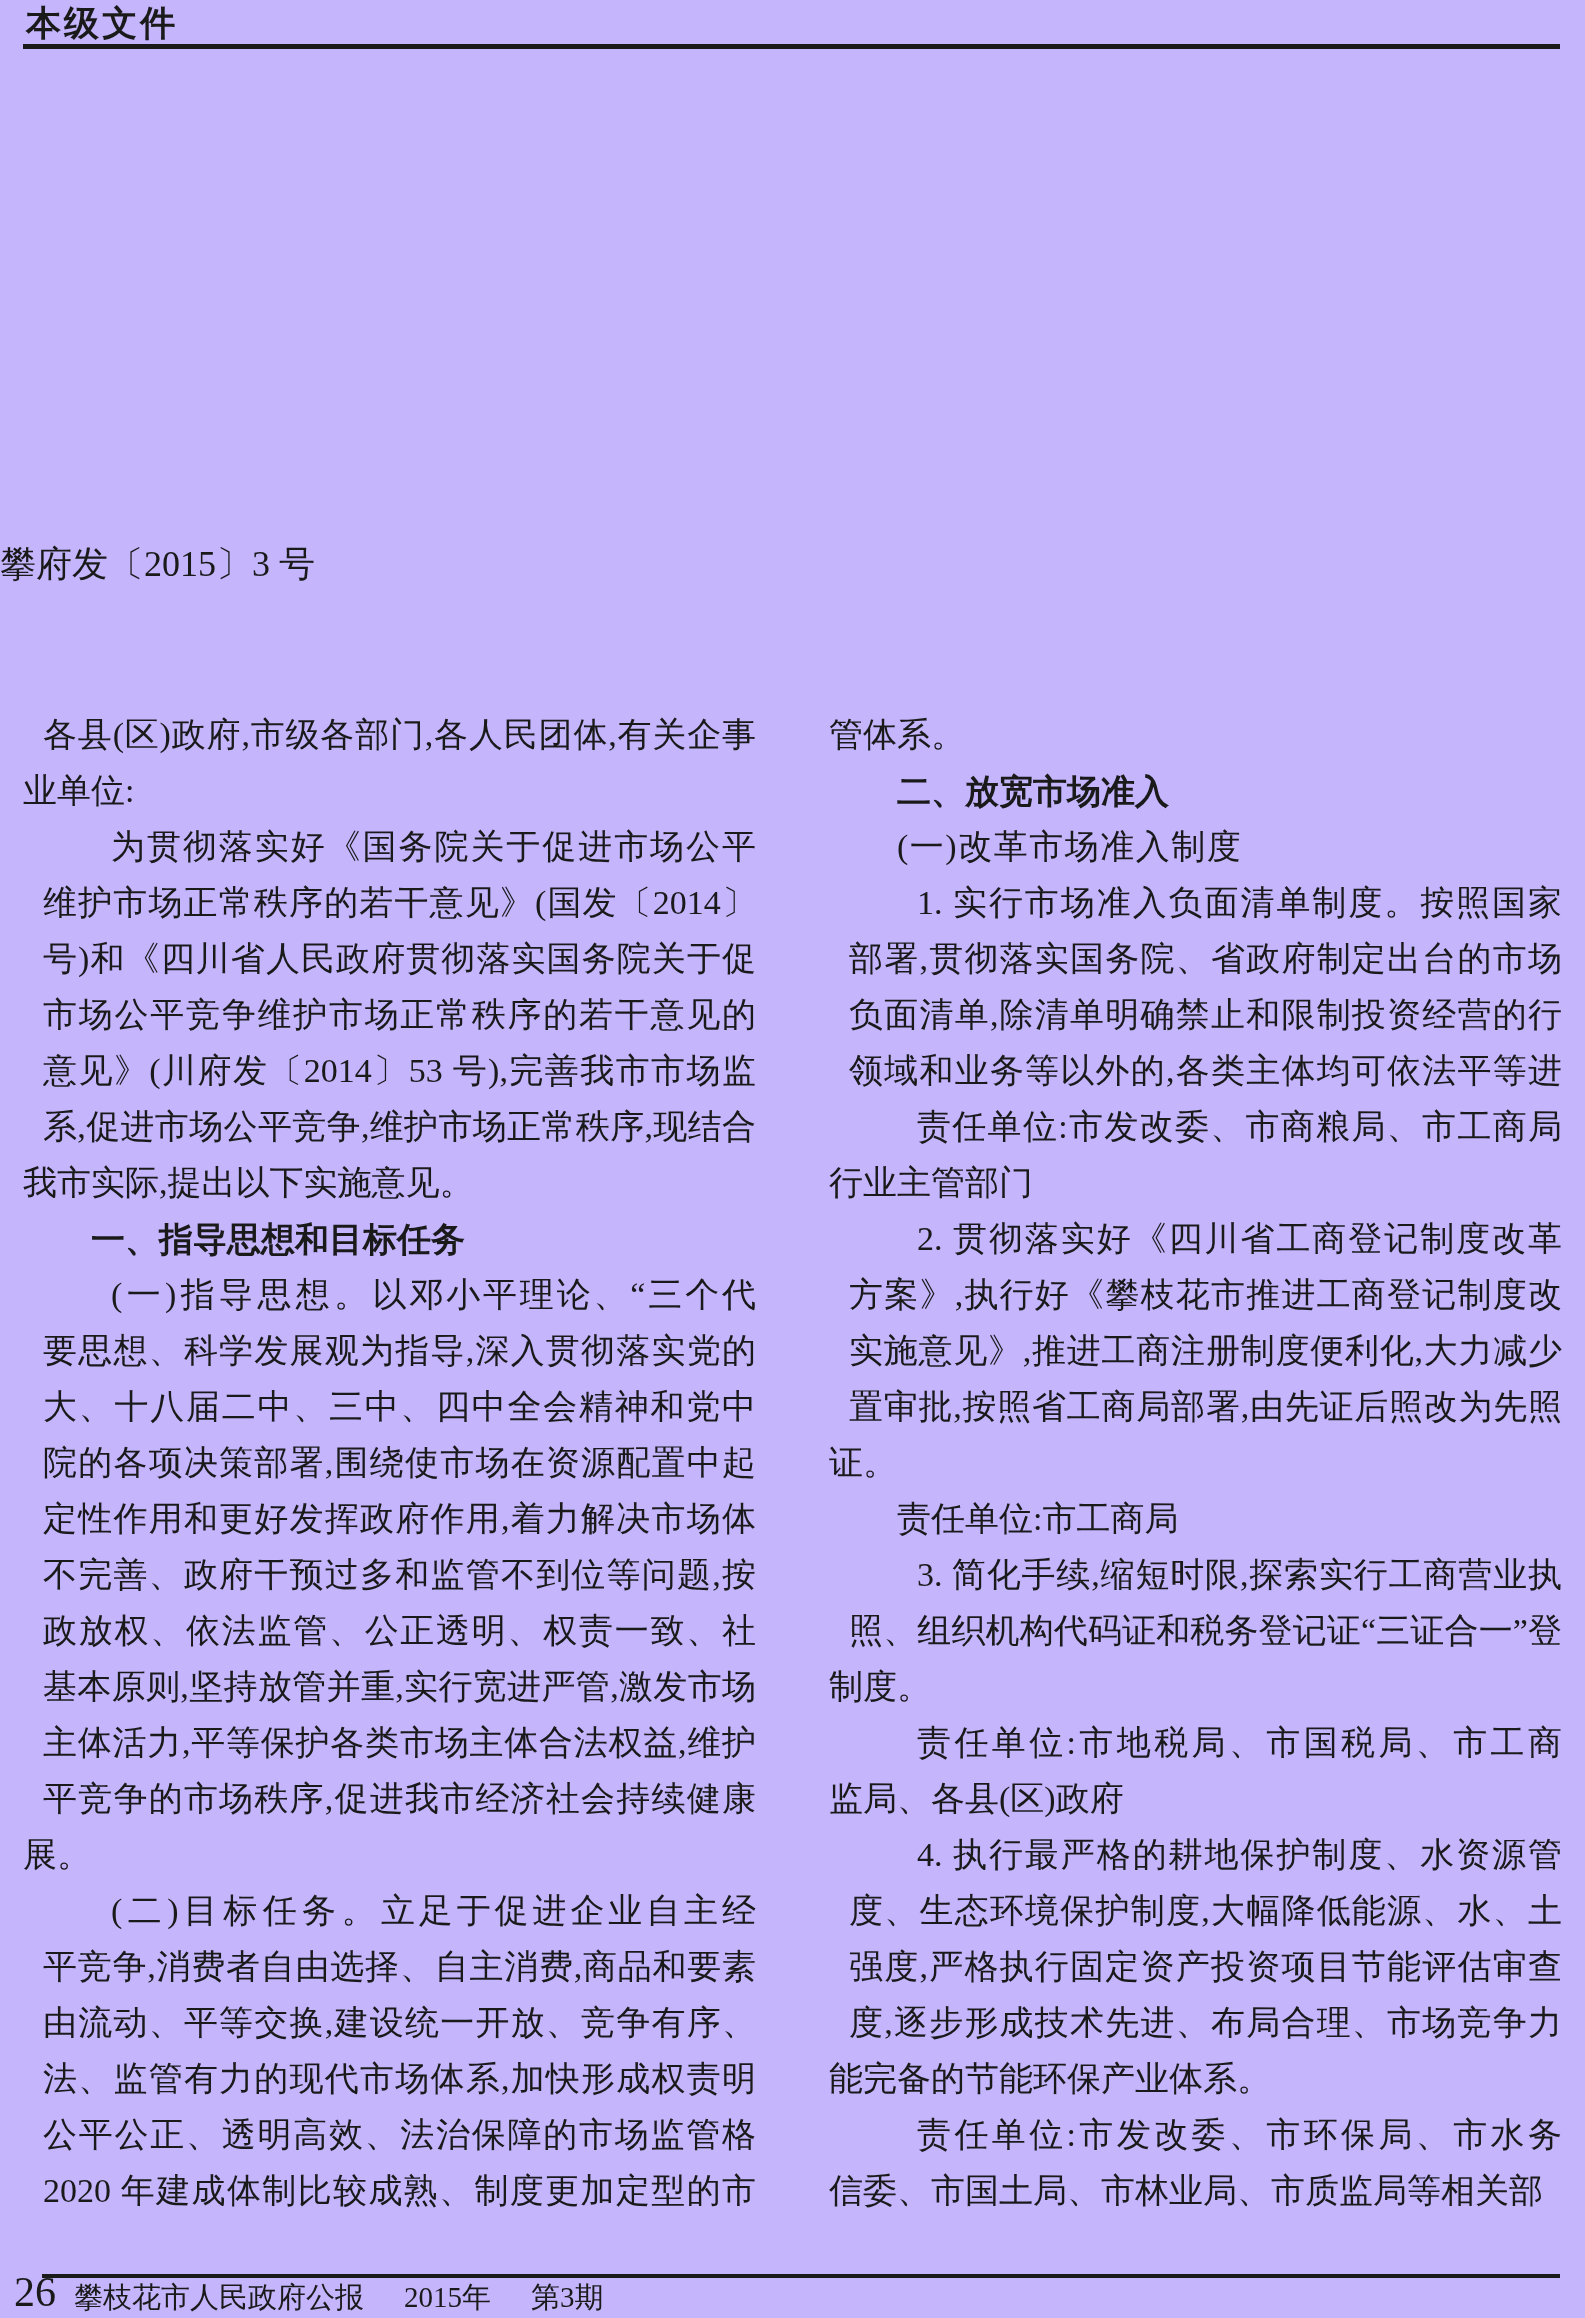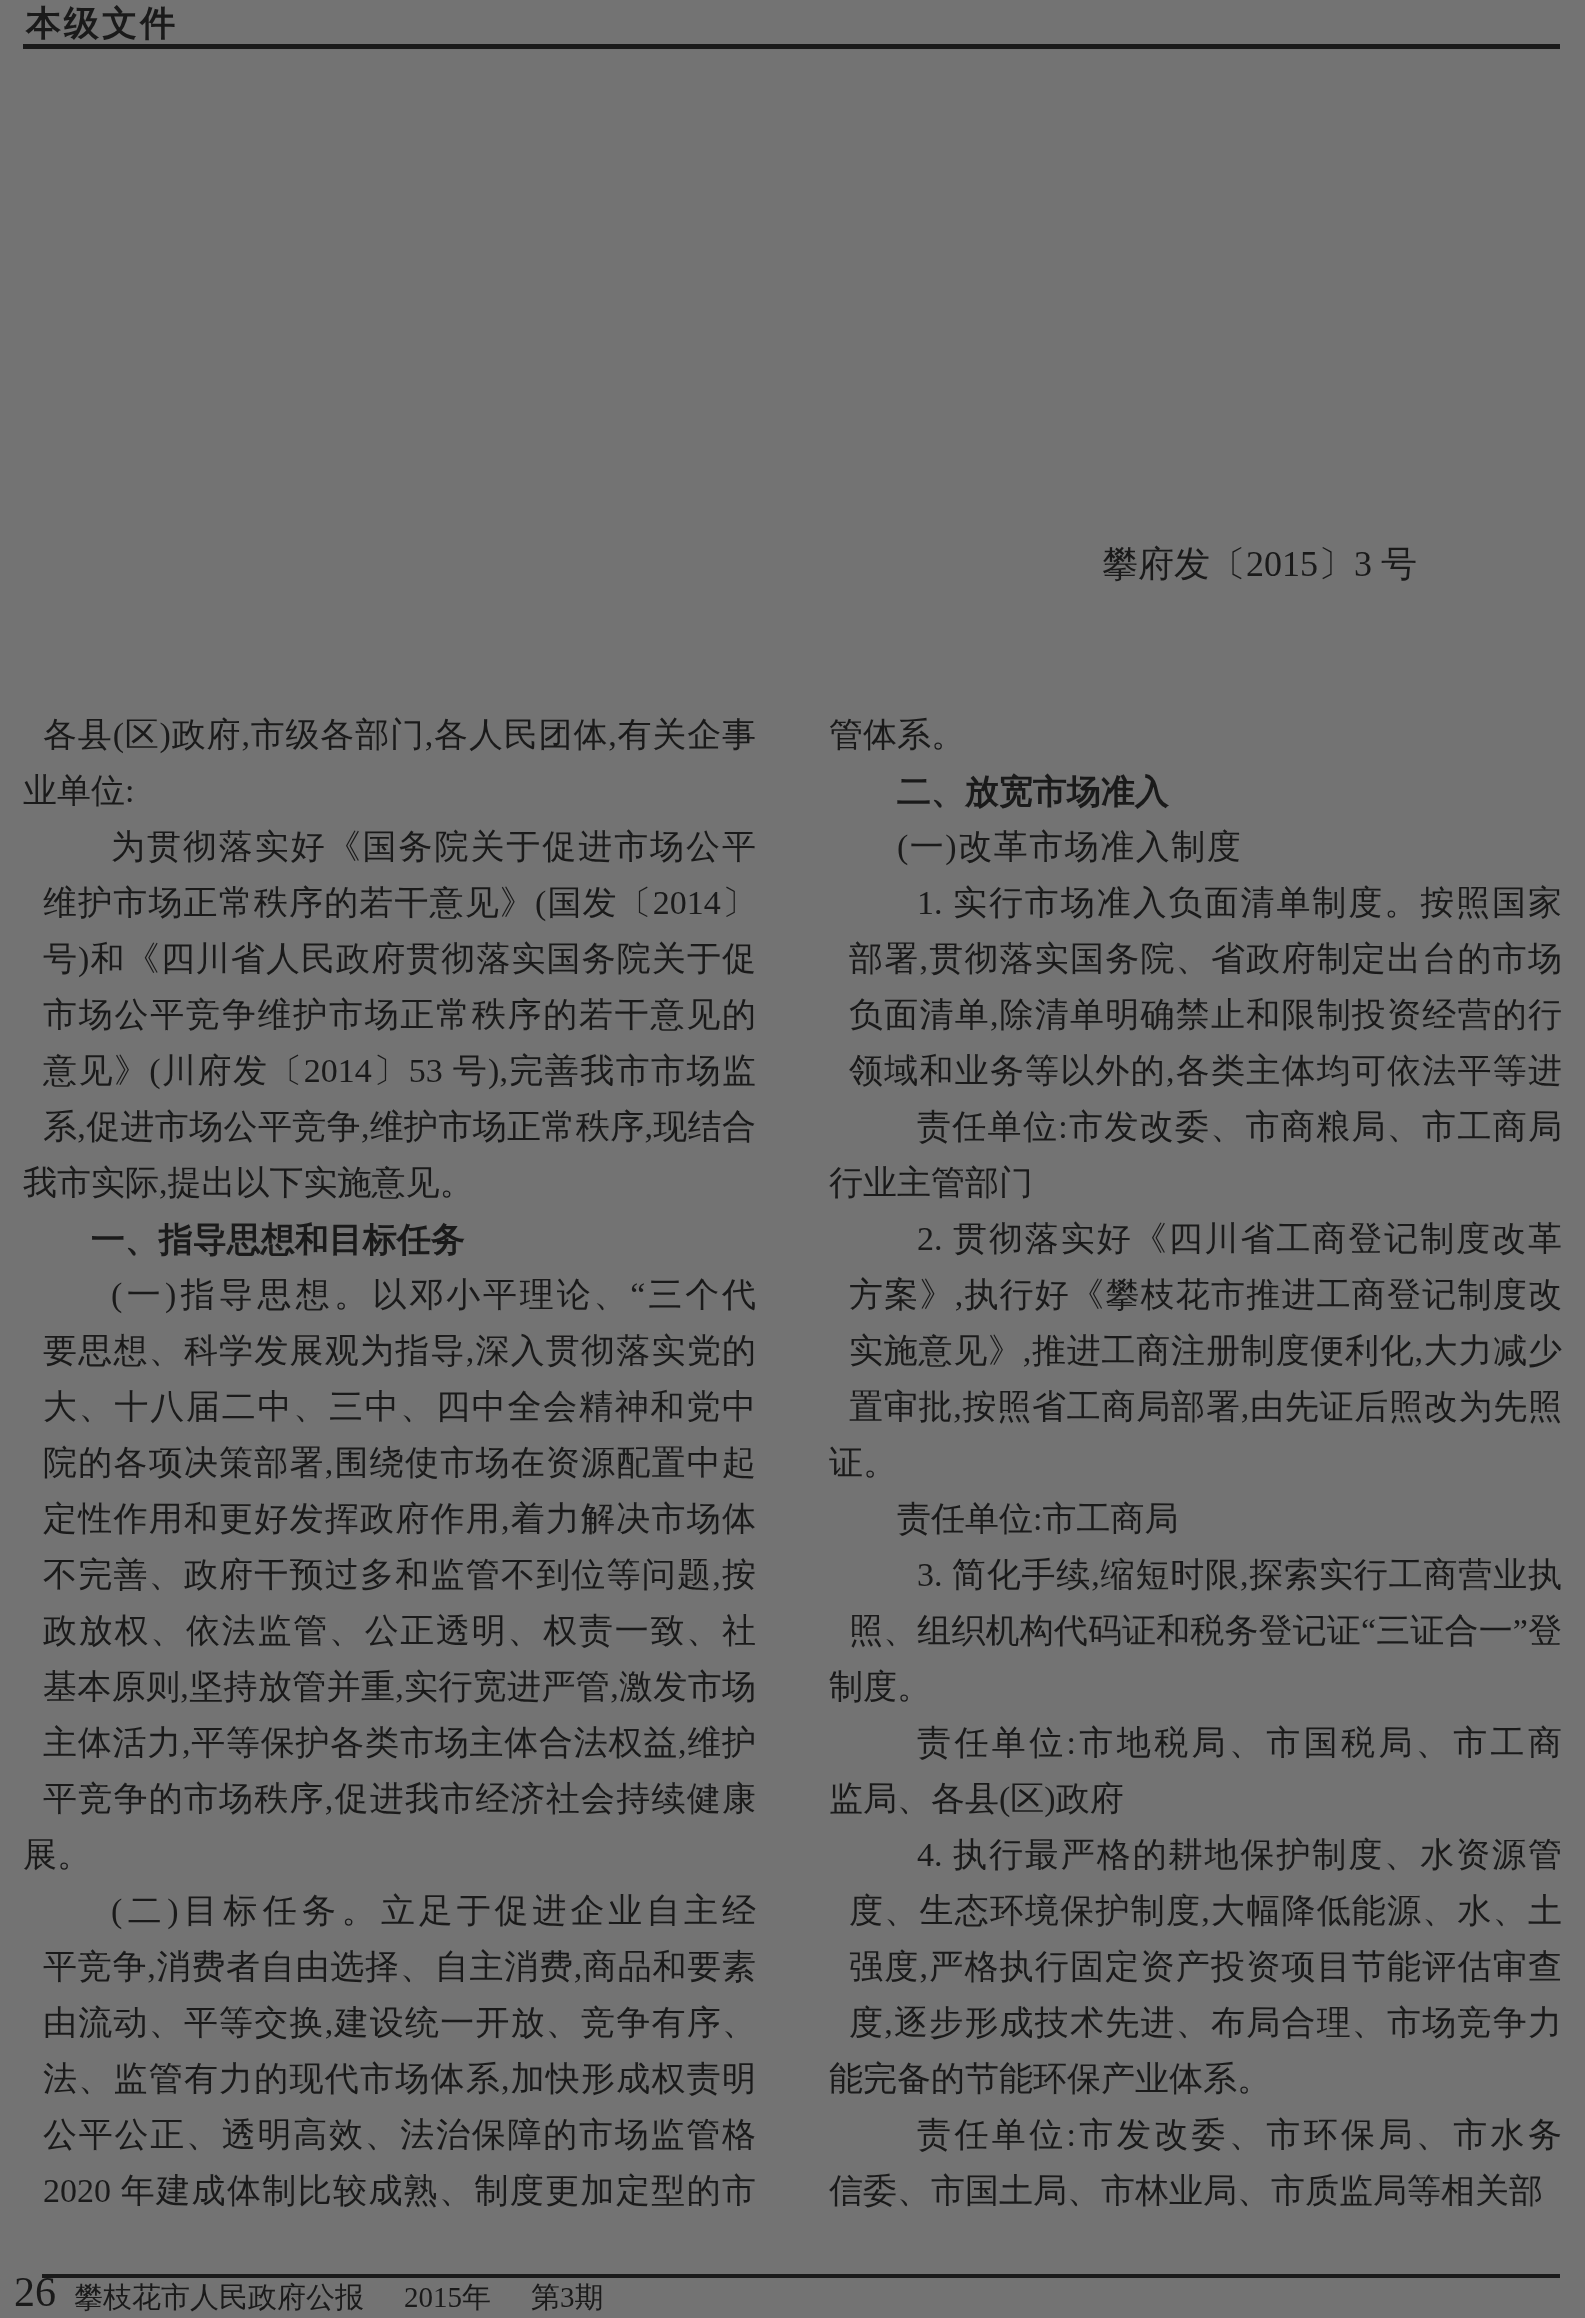--- a/index.html
+++ b/index.html
@@ -1,19 +1,19 @@
 <!DOCTYPE html>
 <html style="font-size:12.3px"><head>
 <meta charset="utf-8">
 <style>
   html,body{margin:0;padding:0;background:#888;}
   #page{
     position:relative;
     width:1585px;height:2319px;
-    background:#737373;
+    background:#c4b5fd;
     color:#1a1a1a;
     font-family:"Liberation Serif","DejaVu Serif",serif;
     overflow:hidden;
   }
   
   #hdr-label{
     position:absolute;left:26px;top:3.1px;
     font-family:"Liberation Sans","DejaVu Sans",sans-serif;
     font-weight:bold;font-size:35px;line-height:40px;
     letter-spacing:3.1px;
@@ -25,21 +25,21 @@
   
   #title{
     position:absolute;left:0;top:207px;width:1585px;
     text-align:center;
     font-weight:bold;font-size:63px;line-height:116px;
     letter-spacing:2.3px;
   }
   
   #docnum{
     position:absolute;left:0;top:540px;width:1417px;
-    text-align:right;font-size:36px;line-height:49px;
+    text-align:left;font-size:36px;line-height:49px;
   }
   
   .col{
     position:absolute;top:707px;width:733px;height:1516px;
     font-size:34px;
   }
   #col-left{left:23px;}
   #col-right{left:829px;}
   .line{
     height:56px;line-height:56px;

